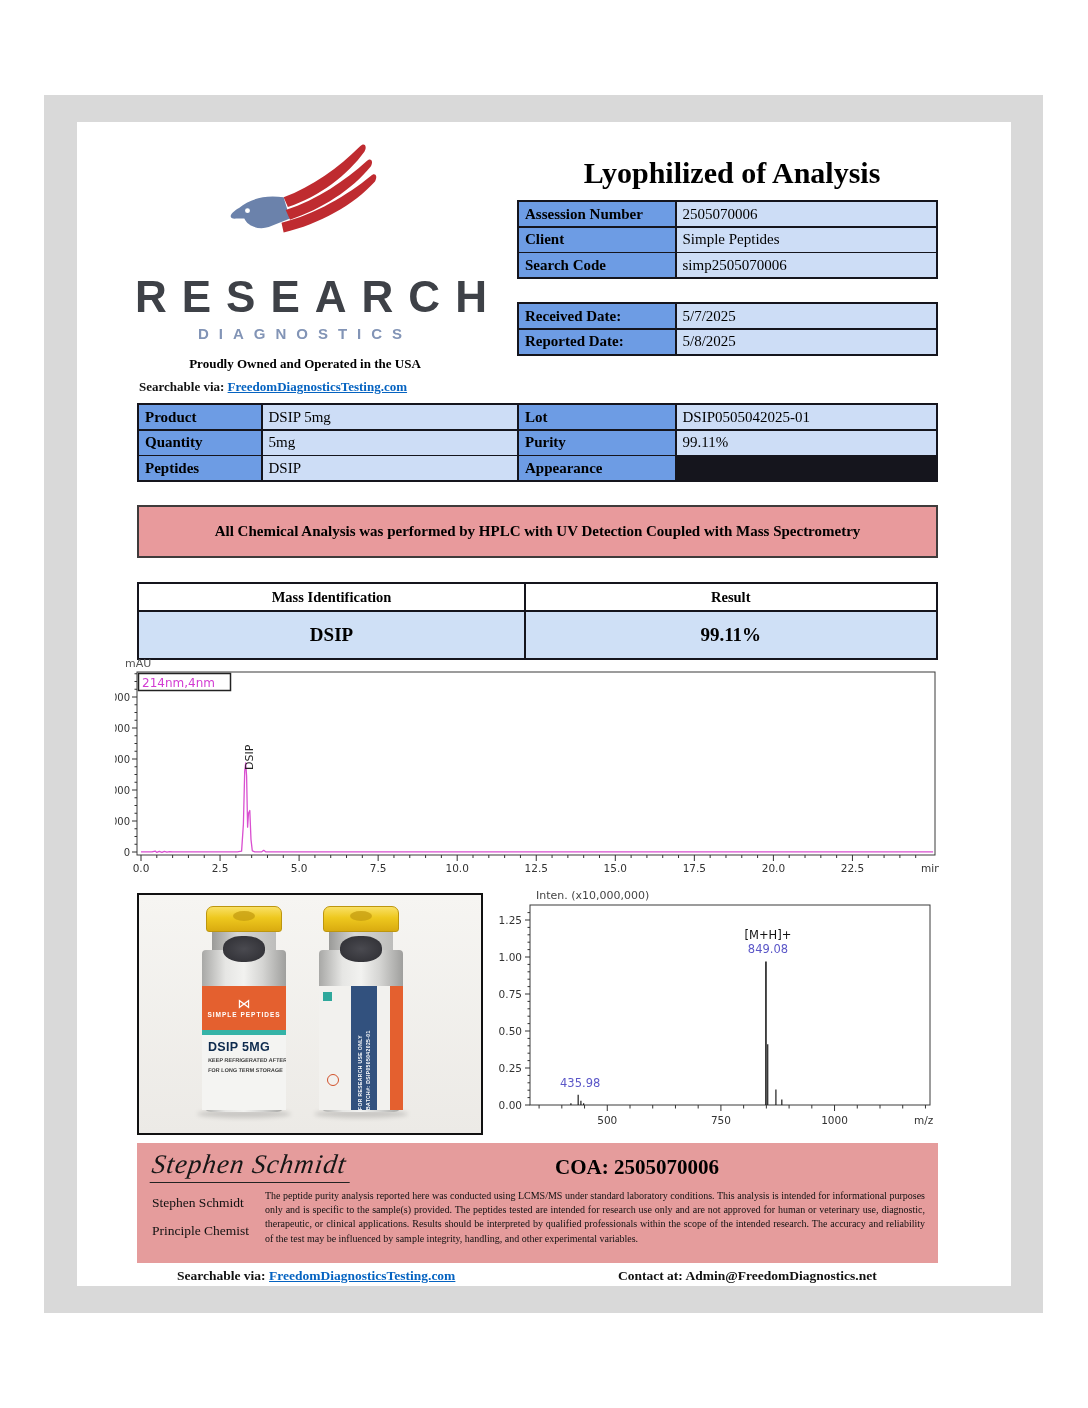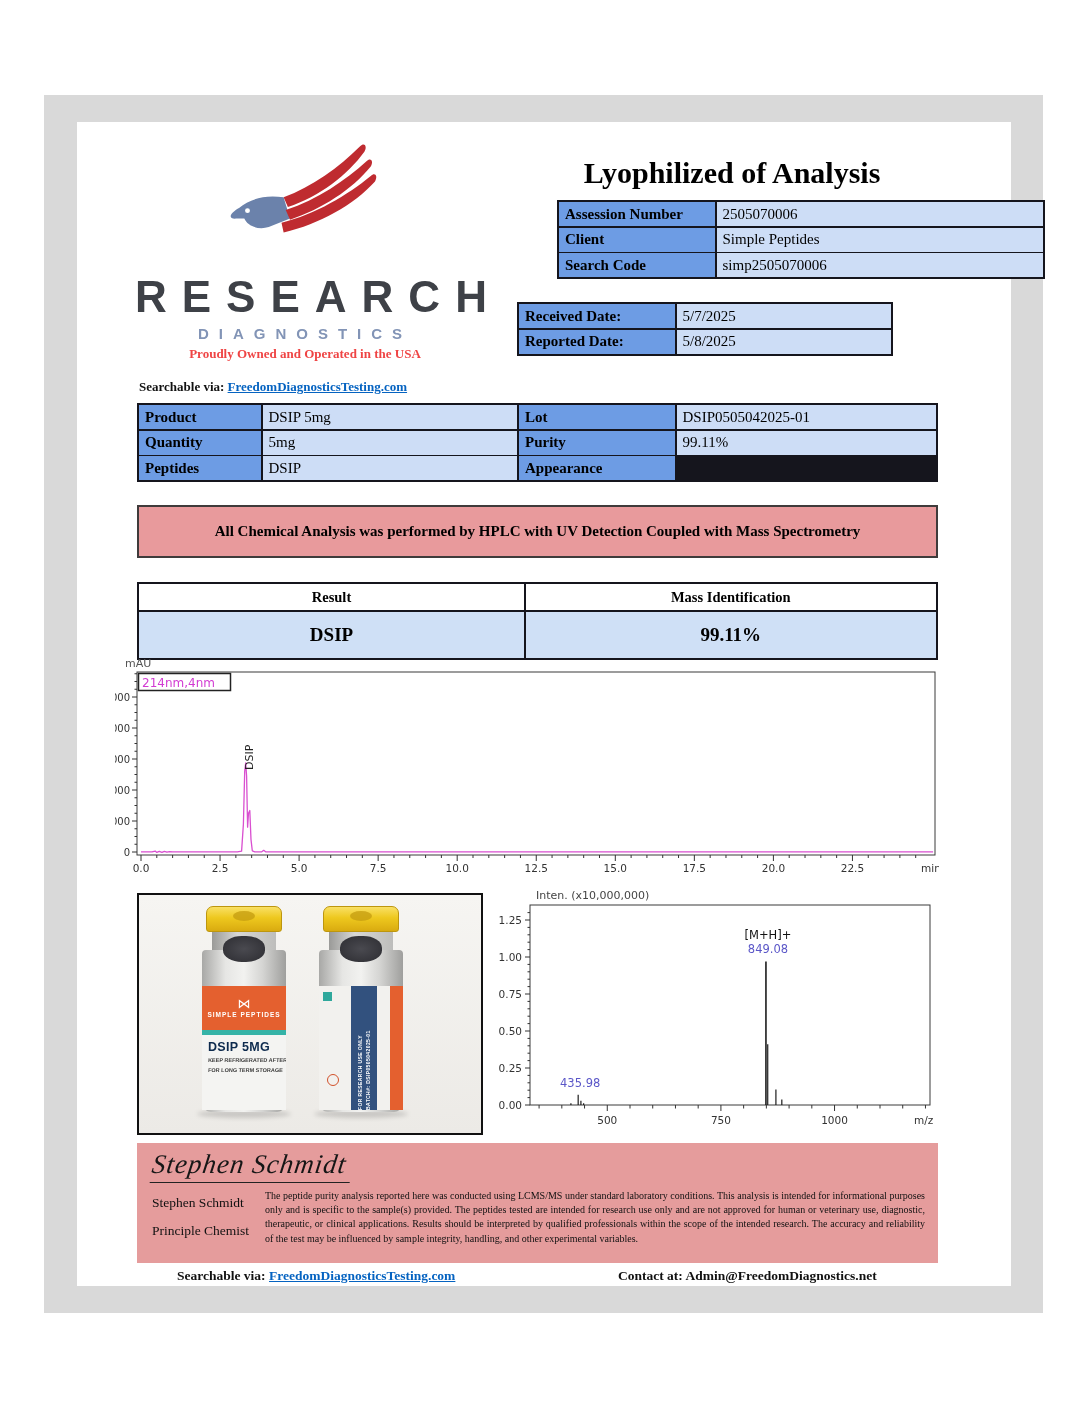--- a/index.html
+++ b/index.html
@@ -8,31 +8,31 @@
   .gray-frame{position:absolute;left:44px;top:95px;width:999px;height:1218px;background:#d9d9d9;}
   .page{position:absolute;left:77px;top:122px;width:934px;height:1164px;background:#ffffff;}
   .abs{position:absolute;}
   
   .brand{position:absolute;left:58px;top:152px;width:340px;text-align:center;
          font-family:"Liberation Sans",sans-serif;font-weight:800;font-size:44px;line-height:46px;
          letter-spacing:15px;color:#3e4147;white-space:nowrap;}
   .subbrand{position:absolute;left:58px;top:203px;width:340px;text-align:center;
          font-family:"Liberation Sans",sans-serif;font-weight:700;font-size:15px;letter-spacing:10px;
          color:#8294b6;white-space:nowrap;}
-  .tagline{position:absolute;left:58px;top:224px;width:340px;text-align:center;font-weight:bold;font-size:13px;color:#ef4444;}
+  .tagline{position:absolute;left:58px;top:234px;width:340px;text-align:center;font-weight:bold;font-size:13px;color:#000000;}
   .search-top{position:absolute;left:62px;top:257px;font-weight:bold;font-size:13px;color:#111;}
   a.link{color:#0563c1;text-decoration:underline;font-weight:bold;}
   .title{position:absolute;left:430px;top:34px;width:450px;text-align:center;font-weight:bold;font-size:30px;color:#000;}
   
   .tbl{position:absolute;display:grid;border:2px solid #15151d;background:#15151d;gap:1.5px;}
   .tbl>div{padding:1.5px 6px;font-size:15px;line-height:21px;color:#000;}
   .lbl{background:#6d9ce4;font-weight:bold;}
   .val{background:#cdddf6;}
-  .t-info{left:440px;top:78px;width:488px;grid-template-columns:156px 1fr;margin-left:40px;}
-  .t-dates{left:440px;top:180px;width:376px;grid-template-columns:156px 1fr;}
+  .t-info{left:440px;top:78px;width:421px;grid-template-columns:156px 1fr;}
+  .t-dates{left:440px;top:180px;width:421px;grid-template-columns:156px 1fr;}
   .t-prod{left:60px;top:281px;width:396px;grid-template-columns:122px 1fr;}
   .t-lot{left:440px;top:281px;width:421px;grid-template-columns:156px 1fr;}
   .banner{position:absolute;left:60px;top:383px;width:801px;height:53px;background:#e89a9c;border:2px solid #3f3b3b;
           display:flex;align-items:center;justify-content:center;font-weight:bold;font-size:15px;color:#000;text-align:center;}
   .t-result{left:60px;top:460px;width:801px;grid-template-columns:385px 1fr;}
   .t-result>.hd{background:#fff;font-weight:bold;font-size:14.5px;text-align:center;padding:3px;line-height:20px;}
   .t-result>.dt{background:#cfe0f6;font-weight:bold;font-size:19px;text-align:center;padding:10px;line-height:26px;}
   .chart{position:absolute;}
   #chrom{left:38px;top:531px;width:824px;height:242px;}
   #ms{left:413px;top:763px;width:449px;height:257px;}
@@ -129,22 +129,22 @@
       <div class="lbl">Lot</div>
       <div class="val">DSIP0505042025-01</div>
       <div class="lbl">Purity</div>
       <div class="val">99.11%</div>
       <div class="lbl">Appearance</div>
     </div>
 
     <div class="banner">All Chemical Analysis was performed by HPLC with UV Detection Coupled with Mass Spectrometry</div>
 
     <div class="tbl t-result">
+      <div class="hd">Mass Identification</div>
       <div class="hd">Result</div>
-      <div class="hd">Mass Identification</div>
       <div class="dt">DSIP</div>
       <div class="dt">99.11%</div>
     </div>
 
     <div id="chrom" class="chart"><svg width="824" height="242" viewBox="0 0 824 242">
           <rect x="22" y="19" width="798" height="183" fill="none" stroke="#3a3a3a" stroke-width="1"></rect>
           <text x="10" y="14" font-size="11" fill="#555" text-anchor="start" font-family="&quot;DejaVu Sans&quot;,sans-serif">mAU</text>
           <rect x="23.5" y="20.5" width="92" height="17" fill="#fff" stroke="#222" stroke-width="1.5"></rect>
           <text x="27" y="33.5" font-size="12" fill="#d23bd2" text-anchor="start" font-family="&quot;DejaVu Sans&quot;,sans-serif">214nm,4nm</text>
           <line x1="26" y1="202" x2="26" y2="208" stroke="#333" stroke-width="1"></line>
@@ -348,20 +348,21 @@
           <line x1="275.9454545454546" y1="220" x2="275.9454545454546" y2="76.44" stroke="#1c1c1c" stroke-width="1.6"></line>
           <text x="277.9454545454546" y="54.44" font-size="11.5" fill="#111" text-anchor="middle" font-family="&quot;DejaVu Sans&quot;,sans-serif">[M+H]+</text>
           <text x="277.9454545454546" y="68.44" font-size="11.5" fill="#5b57c8" text-anchor="middle" font-family="&quot;DejaVu Sans&quot;,sans-serif">849.08</text>
           <line x1="277.72727272727275" y1="220" x2="277.72727272727275" y2="159.32" stroke="#1c1c1c" stroke-width="1.2"></line>
           <line x1="285.9090909090909" y1="220" x2="285.9090909090909" y2="204.46" stroke="#1c1c1c" stroke-width="1.2"></line>
           <line x1="291.8181818181818" y1="220" x2="291.8181818181818" y2="214.376" stroke="#1c1c1c" stroke-width="1.2"></line>
         </svg></div>
 
     <div class="sigbox">
       <div class="sig-script">Stephen Schmidt</div>
+      <div class="coa">COA: 2505070006</div>
       <div class="sig-name">Stephen Schmidt</div>
       <div class="sig-role">Principle Chemist</div>
       <div class="disclaimer">The peptide purity analysis reported here was conducted using LCMS/MS under standard laboratory conditions. This analysis is intended for informational purposes only and is specific to the sample(s) provided. The peptides tested are intended for research use only and are not approved for human or veterinary use, diagnostic, therapeutic, or clinical applications. Results should be interpreted by qualified professionals within the scope of the intended research. The accuracy and reliability of the test may be influenced by sample integrity, handling, and other experimental variables.</div>
     </div>
 
     <div class="footer-search">
       <span>Searchable via:</span>
       <a class="link" href="#">FreedomDiagnosticsTesting.com</a>
     </div>
     <div class="footer-contact">

